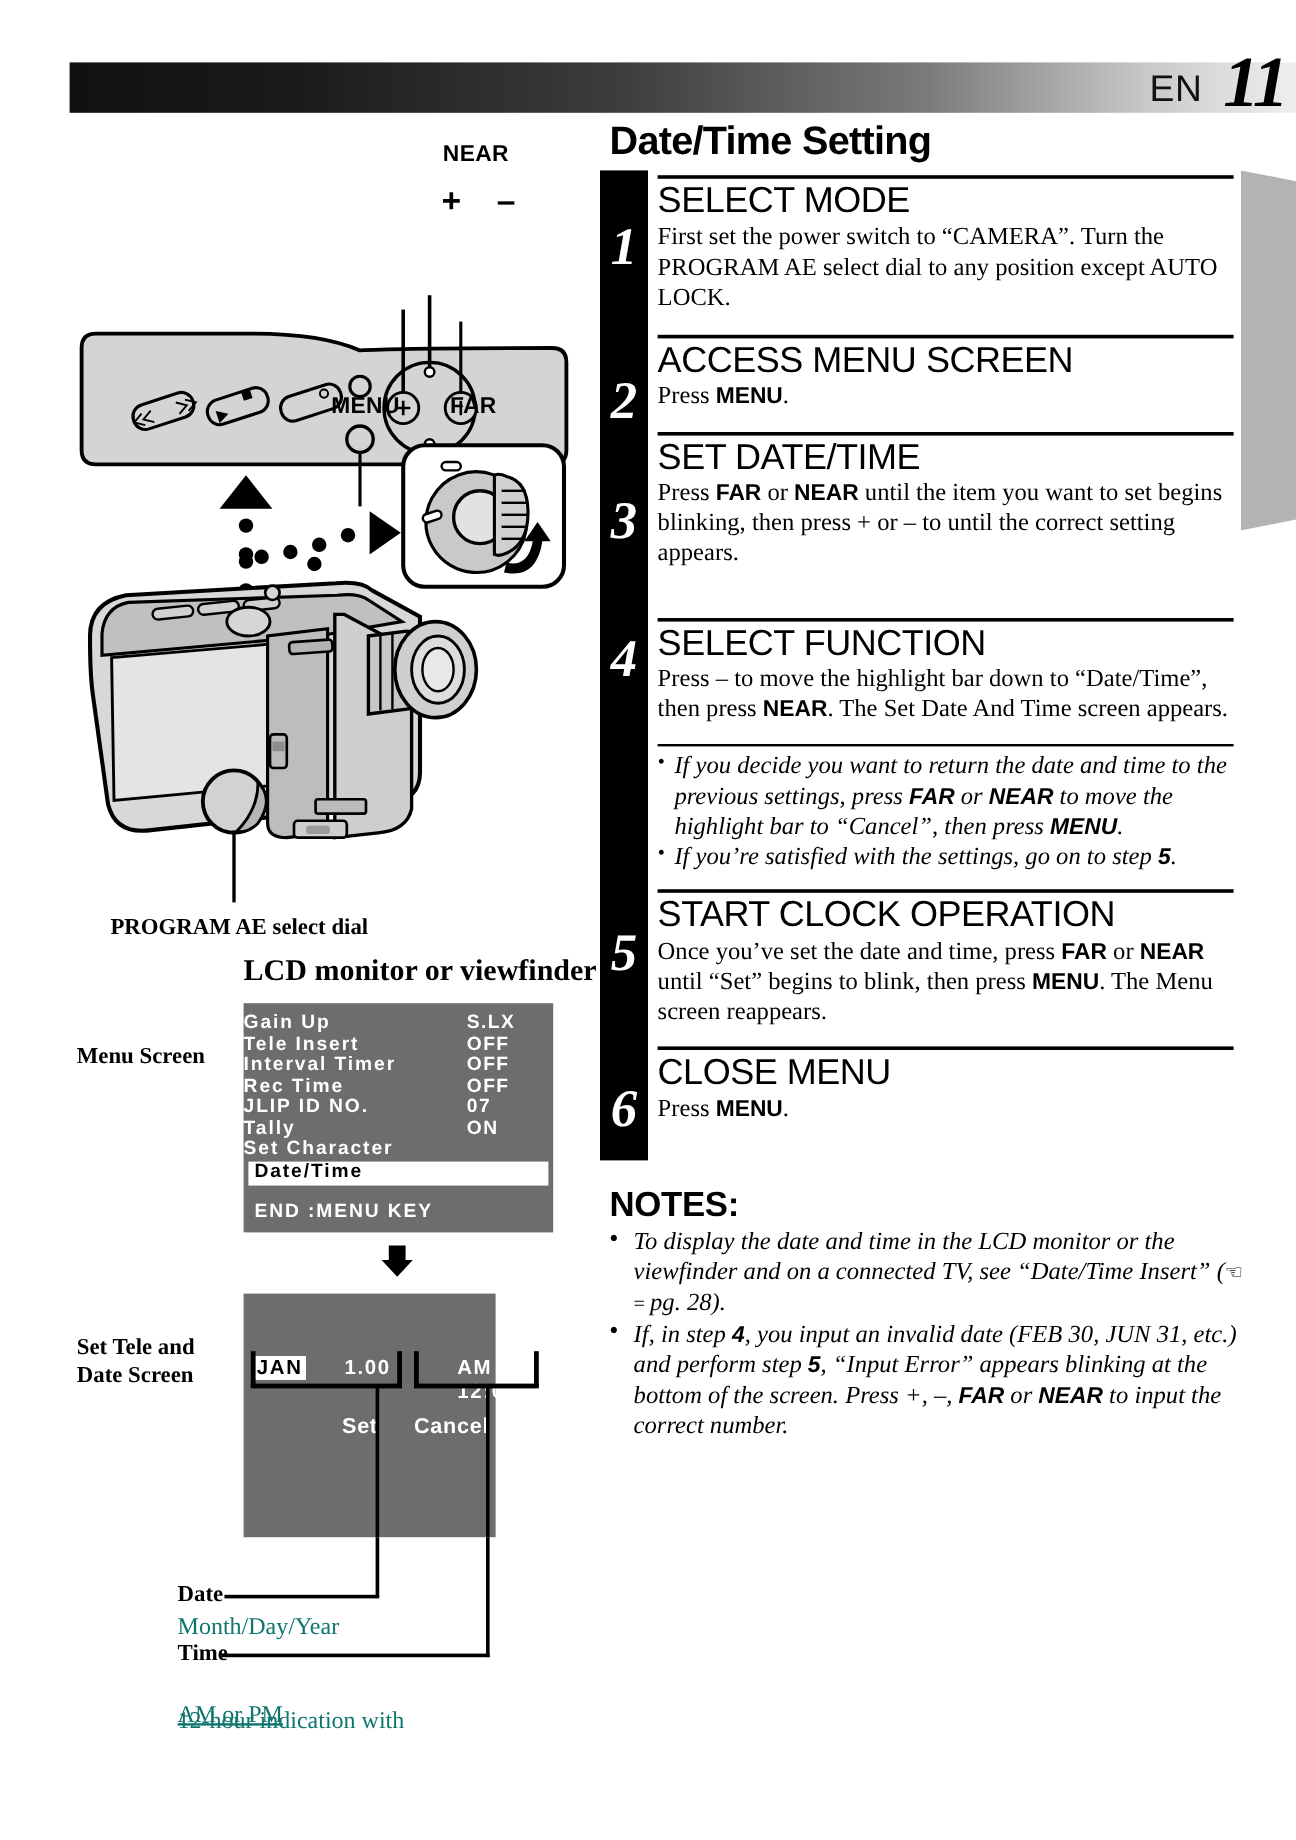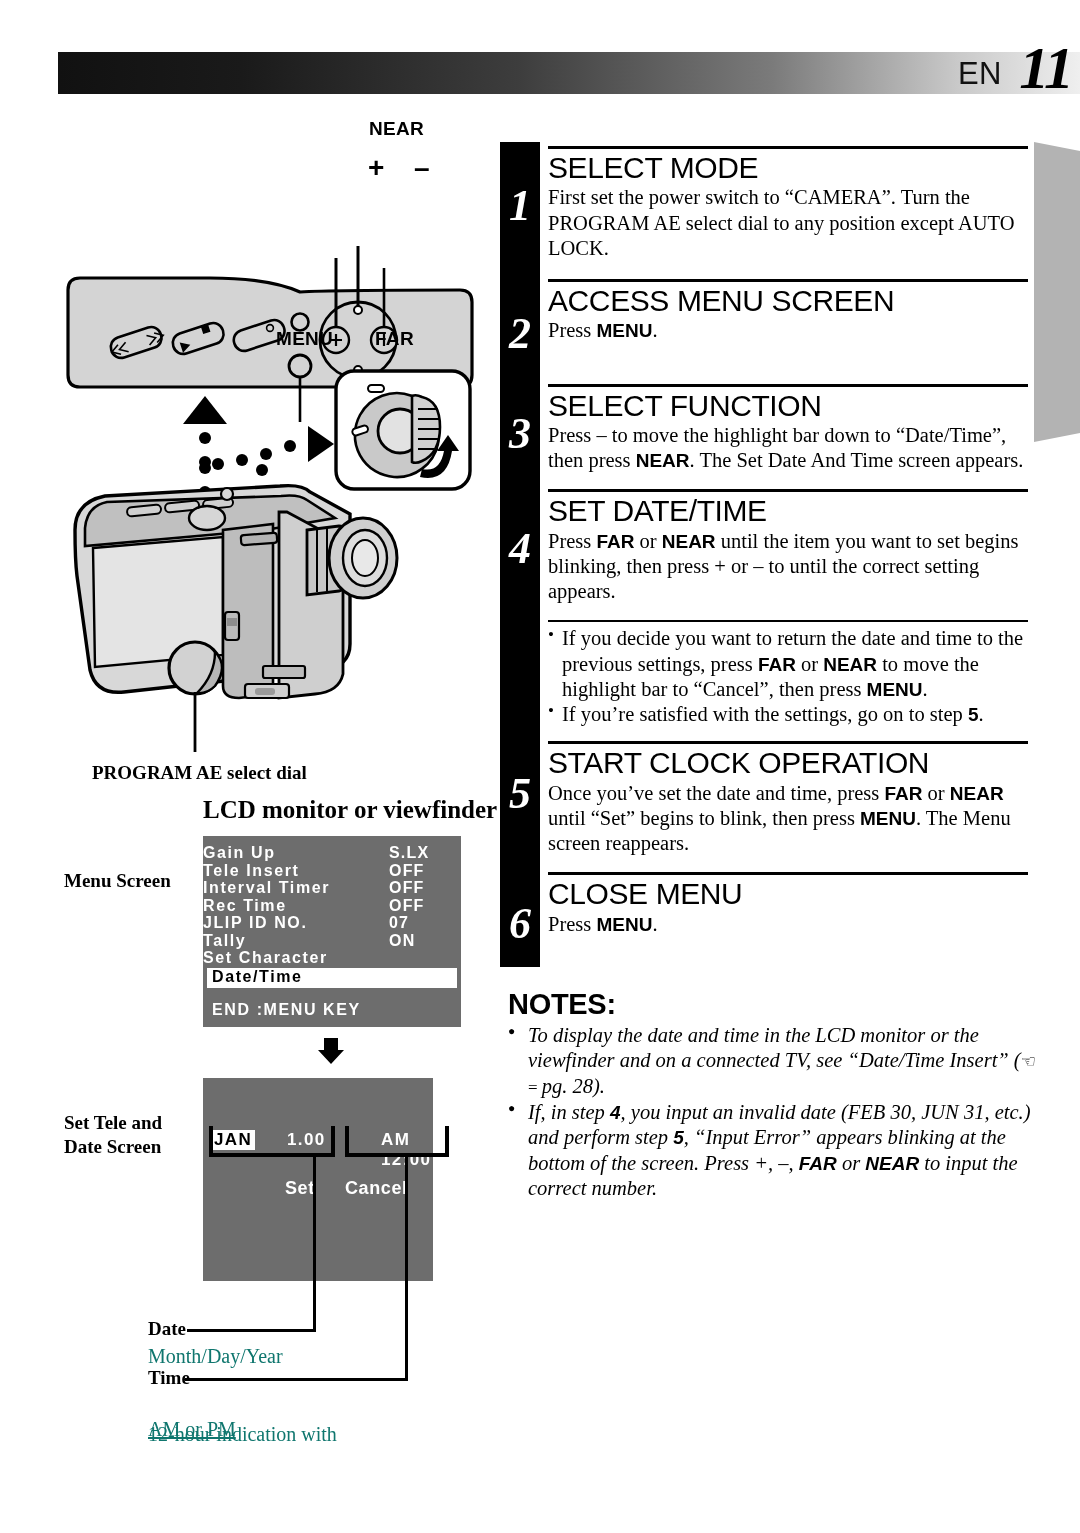--- a/index.html
+++ b/index.html
@@ -66,21 +66,21 @@
     font-weight: 400; font-size: 30px; line-height: 1.08;
     letter-spacing: -0.4px; margin-top: 3px; margin-bottom: 1px;
     color: #000;
   }
   .step-text {
     font-family: "Liberation Serif", serif;
     font-size: 20.5px; line-height: 1.23; color: #000;
   }
   .step-text b { font-family: "Liberation Sans", sans-serif; font-weight: 700; font-size: 19px; }
 
-  .bullets { font-family: "Liberation Serif", serif; font-size: 20.5px; line-height: 1.23; }
+  .bullets { font-family: "Liberation Serif", serif; font-size: 20.5px; line-height: 1.23; font-style: italic; }
   .bullets li { list-style: none; position: relative; padding-left: 14px; }
   .bullets li:before {
     content: "\2022"; position: absolute; left: 0; top: -1px; font-size: 17px;
   }
   .bullets b { font-family: "Liberation Sans", sans-serif; font-weight: 700; font-size: 19px; }
 
   
   .notes { position: absolute; left: 508px; top: 988px; width: 528px; }
   .notes-title {
     font-family: "Liberation Sans", sans-serif;
@@ -135,21 +135,21 @@
     font-size: 16px; color: #fff; letter-spacing: 1.6px;
     padding-left: 9px; margin-top: 13px;
   }
 
   
   .down-arrow {
     position: absolute; left: 316px; top: 1036px; width: 30px; height: 30px;
   }
 
   
-  #date-osd { left: 203px; top: 1078px; width: 230px; height: 203px; }
+  #date-osd { left: 203px; top: 1078px; width: 210px; height: 203px; }
   .dt-box {
     position: absolute; font-family: "Liberation Sans", sans-serif;
     font-weight: 700; font-size: 17px; color: #fff; letter-spacing: 1.4px;
   }
   .jan-hl {
     background: #fff; color: #000; padding: 0 3px;
   }
   .dt-underline { position: absolute; background: #000; height: 4px; }
   .dt-tick { position: absolute; background: #000; width: 4px; }
   .dt-opt {
@@ -161,20 +161,21 @@
 </head>
 <body>
 
 <div class="page">
 
   <div class="header-bar"></div>
   <div class="header-en">EN</div>
   <div class="header-page">11</div>
   <div class="edge-tab"></div>
 
+  <div class="title">Date/Time Setting</div>
 
   <div class="illus">
 
     <svg width="500" height="390" viewBox="0 0 500 390" style="position:absolute;left:0;top:100px;">
 
       <path d="M 68 190 Q 68 178 80 178 L 210 178 Q 268 178 300 192 Q 330 190 460 190 Q 472 190 472 202 L 472 275 Q 472 287 460 287 L 80 287 Q 68 287 68 275 Z" fill="#d4d4d4" stroke="#000" stroke-width="3.2"></path>
 
       <g stroke="#000" stroke-width="2.6" fill="#d4d4d4">
         <rect x="110" y="232" width="52" height="21" rx="10" transform="rotate(-18 136 242)"></rect>
         <rect x="172" y="228" width="52" height="21" rx="10" transform="rotate(-18 198 238)"></rect>
@@ -399,30 +400,30 @@
         <div class="step-head">SELECT MODE</div>
         <div class="step-text">First set the power switch to “CAMERA”. Turn the PROGRAM AE select dial to any position except AUTO LOCK.</div>
       </div>
 
       <div class="step" style="margin-top:14px;">
         <div class="rule"></div>
         <div class="step-head">ACCESS MENU SCREEN</div>
         <div class="step-text"><span>Press </span><b>MENU</b><span>.</span></div>
       </div>
 
+      <div class="step" style="margin-top:12px;">
+        <div class="rule"></div>
+        <div class="step-head">SET DATE/TIME</div>
+        <div class="step-text"><span>Press </span><b>FAR</b><span> or </span><b>NEAR</b><span> until the item you want to set begins blinking, then press + or – to until the correct setting appears.</span></div>
+      </div>
+
       <div class="step" style="margin-top:36px;">
         <div class="rule"></div>
         <div class="step-head">SELECT FUNCTION</div>
         <div class="step-text"><span>Press – to move the highlight bar down to “Date/Time”, then press </span><b>NEAR</b><span>. The Set Date And Time screen appears.</span></div>
-      </div>
-
-      <div class="step" style="margin-top:12px;">
-        <div class="rule"></div>
-        <div class="step-head">SET DATE/TIME</div>
-        <div class="step-text"><span>Press </span><b>FAR</b><span> or </span><b>NEAR</b><span> until the item you want to set begins blinking, then press + or – to until the correct setting appears.</span></div>
       </div>
 
       <div class="step" style="margin-top:12px;">
         <div class="rule thin"></div>
         <ul class="bullets" style="margin-top:4px;">
           <li><span>If you decide you want to return the date and time to the previous settings, press </span><b>FAR</b><span> or </span><b>NEAR</b><span> to move the highlight bar to “Cancel”, then press </span><b>MENU</b><span>.</span></li>
           <li><span>If you’re satisfied with the settings, go on to step </span><b>5</b><span>.</span></li>
         </ul>
       </div>
 

